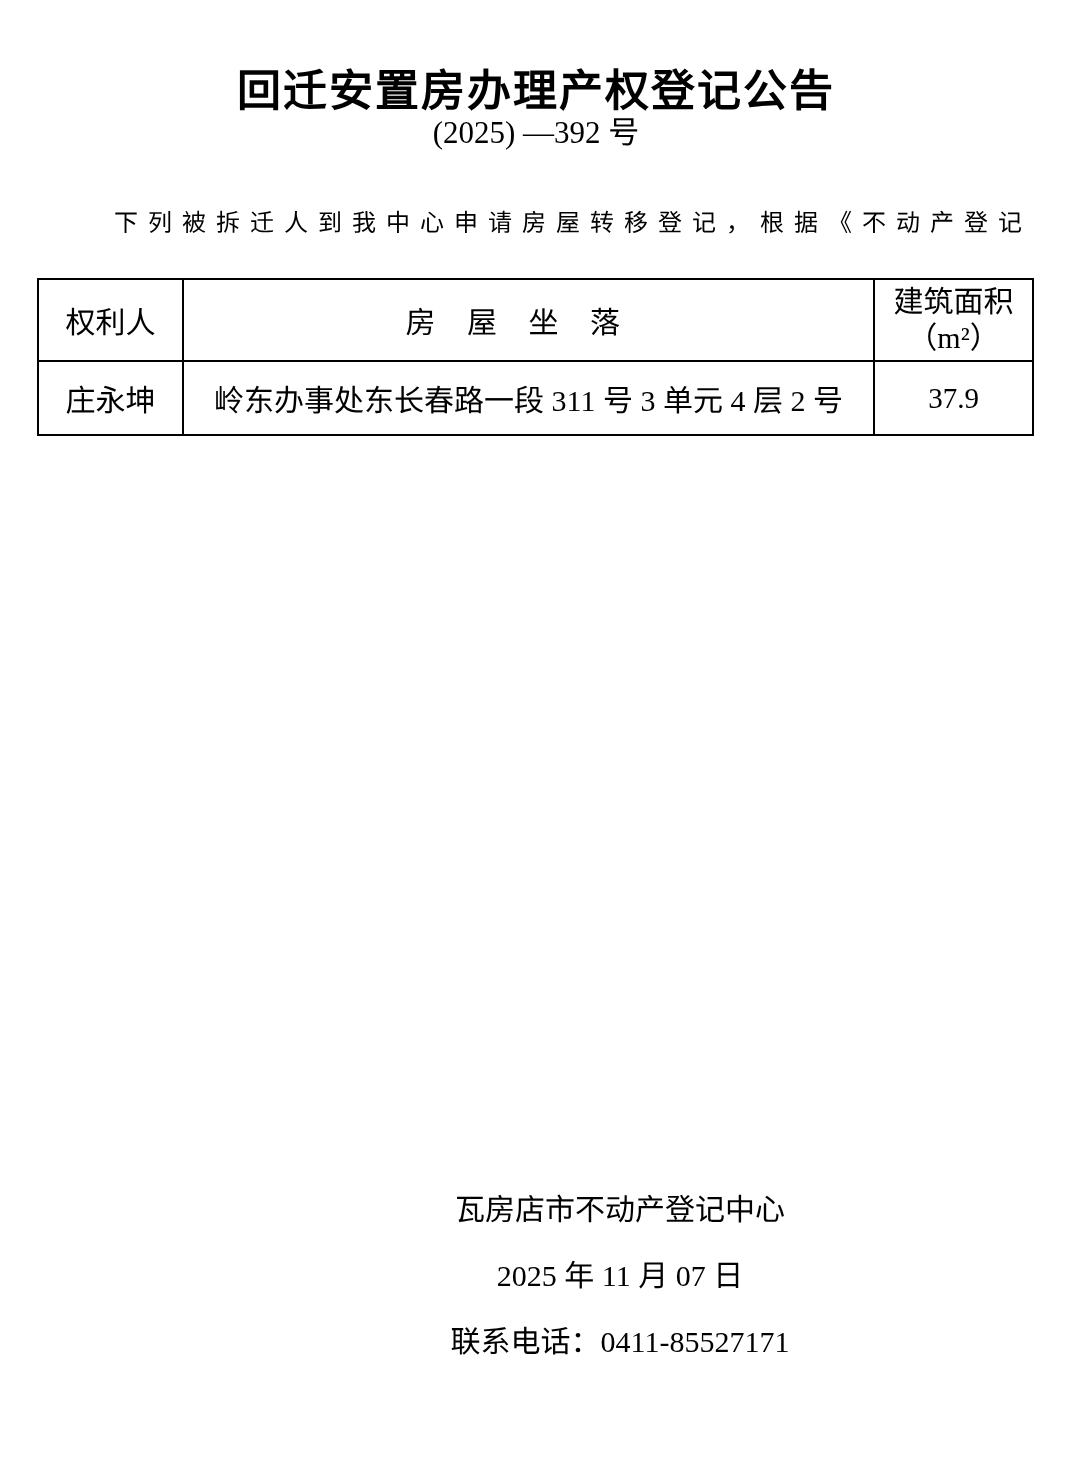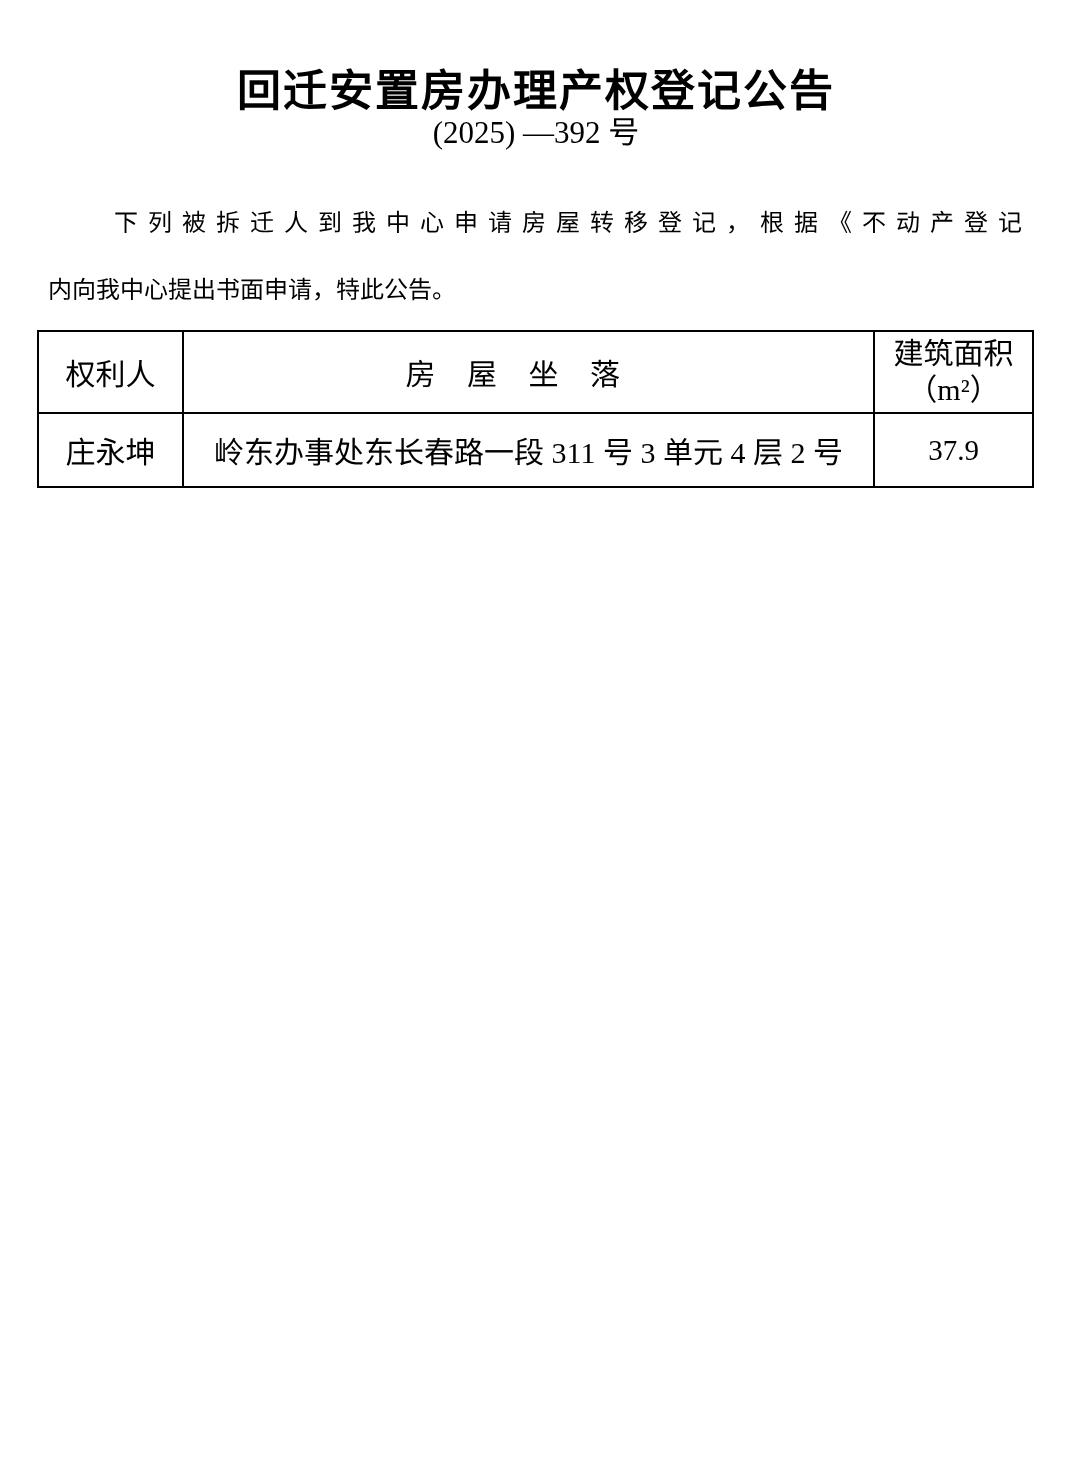--- a/index.html
+++ b/index.html
@@ -36,21 +36,21 @@
     height: 67px;
     line-height: 67px;
     text-align: justify;
     text-align-last: justify;
     text-justify: inter-character;
     white-space: nowrap;
   }
   .notice-line.first-line { text-indent: 66px; }
   .notice-line.last-line { text-align-last: left; white-space: normal; }
   .notice-table {
-    margin: 6px 0 0 37px;
+    margin: 21px 0 0 37px;
     width: 995px;
     border-collapse: collapse;
     table-layout: fixed;
     font-size: 30px;
     font-weight: normal;
   }
   .notice-table th, .notice-table td {
     border: 2px solid #000000;
     font-weight: normal;
     padding: 0;
@@ -81,21 +81,20 @@
 <body>
 
 <div class="page">
 
   <div class="doc-title">回迁安置房办理产权登记公告</div>
 
   <div class="doc-number">(2025) —392 号</div>
 
   <div class="notice-body">
     <div class="notice-line first-line">下列被拆迁人到我中心申请房屋转移登记，根据《不动产登记</div>
-    <div class="notice-line last-line">内向我中心提出书面申请，特此公告。</div>
   </div>
 
   <table class="notice-table">
     <colgroup>
       <col class="col-owner">
       <col class="col-location">
       <col class="col-area">
     </colgroup>
     <thead>
       <tr class="header-row">
@@ -118,14 +117,21 @@
         <td class="location-cell">
           <span>岭东办事处东长春路一段 311 号 3 单元 4 层 2 号</span>
         </td>
         <td>
           <span class="area-value digits-sans">37.9</span>
         </td>
       </tr>
     </tbody>
   </table>
 
+  <div class="doc-footer">
+    <div class="footer-line">瓦房店市不动产登记中心</div>
+    <div class="footer-line digits-sans">2025 年 11 月 07 日</div>
+    <div class="footer-line">
+      <span>联系电话：</span><span class="digits-sans">0411-85527171</span>
+    </div>
+  </div>
 
 </div>
 
 </body></html>

